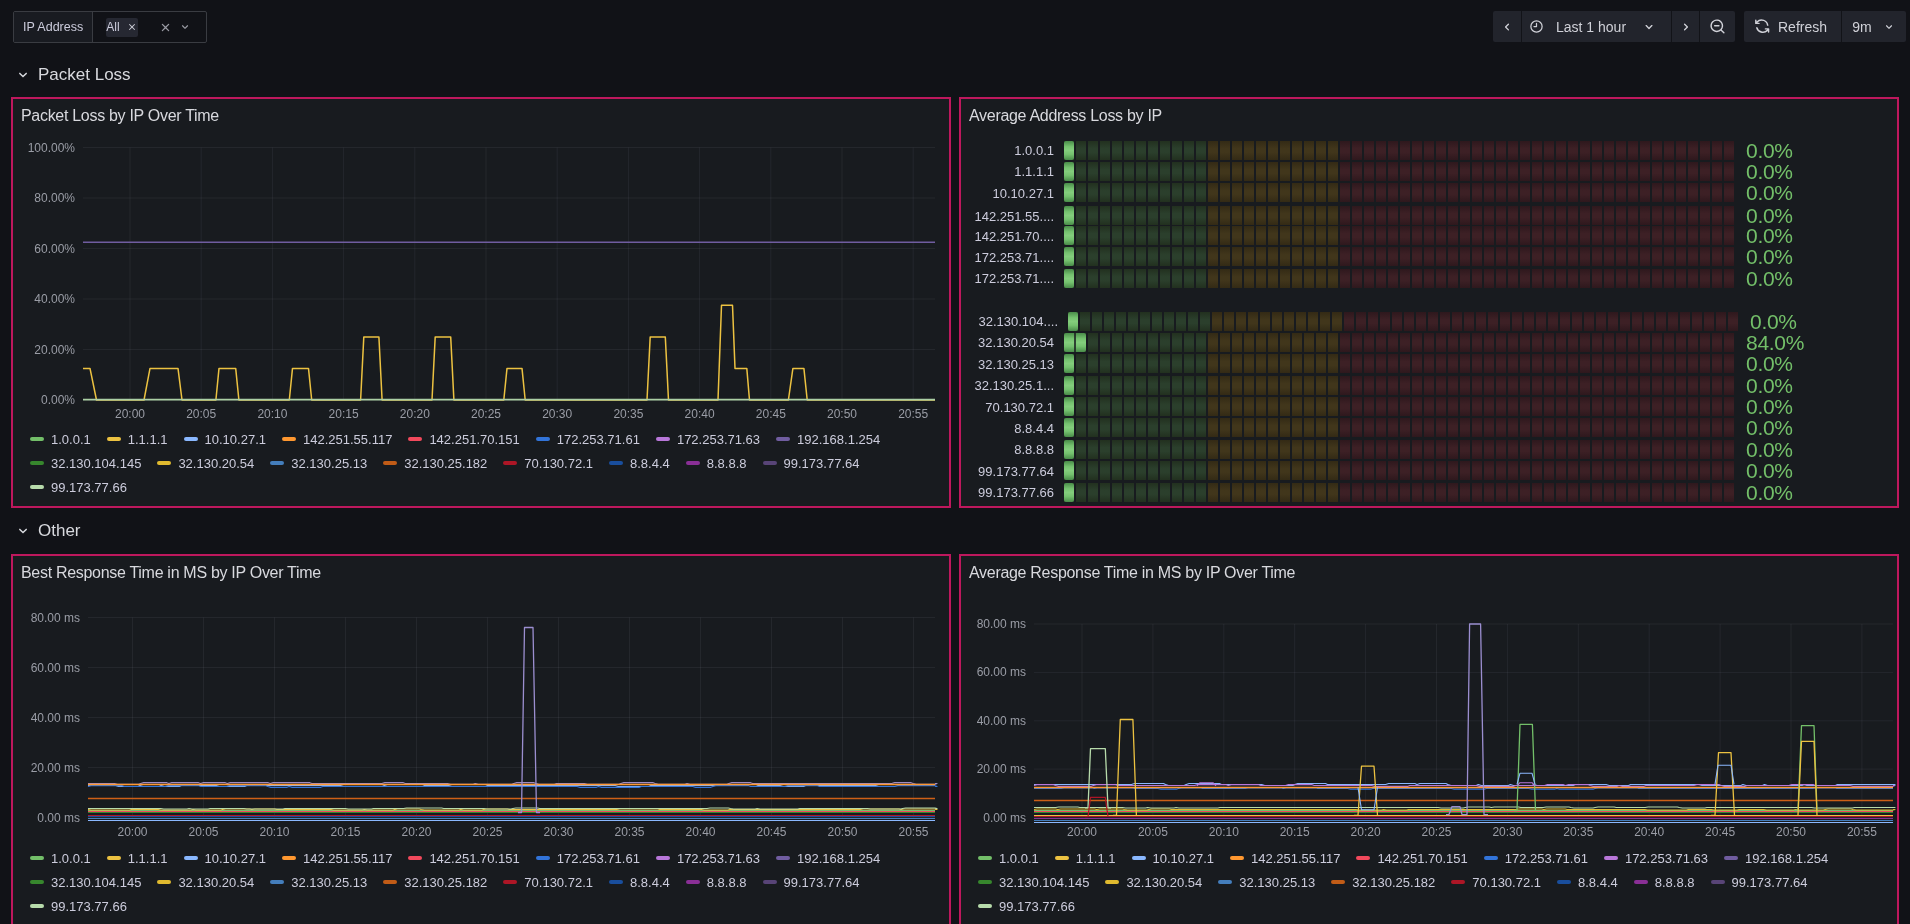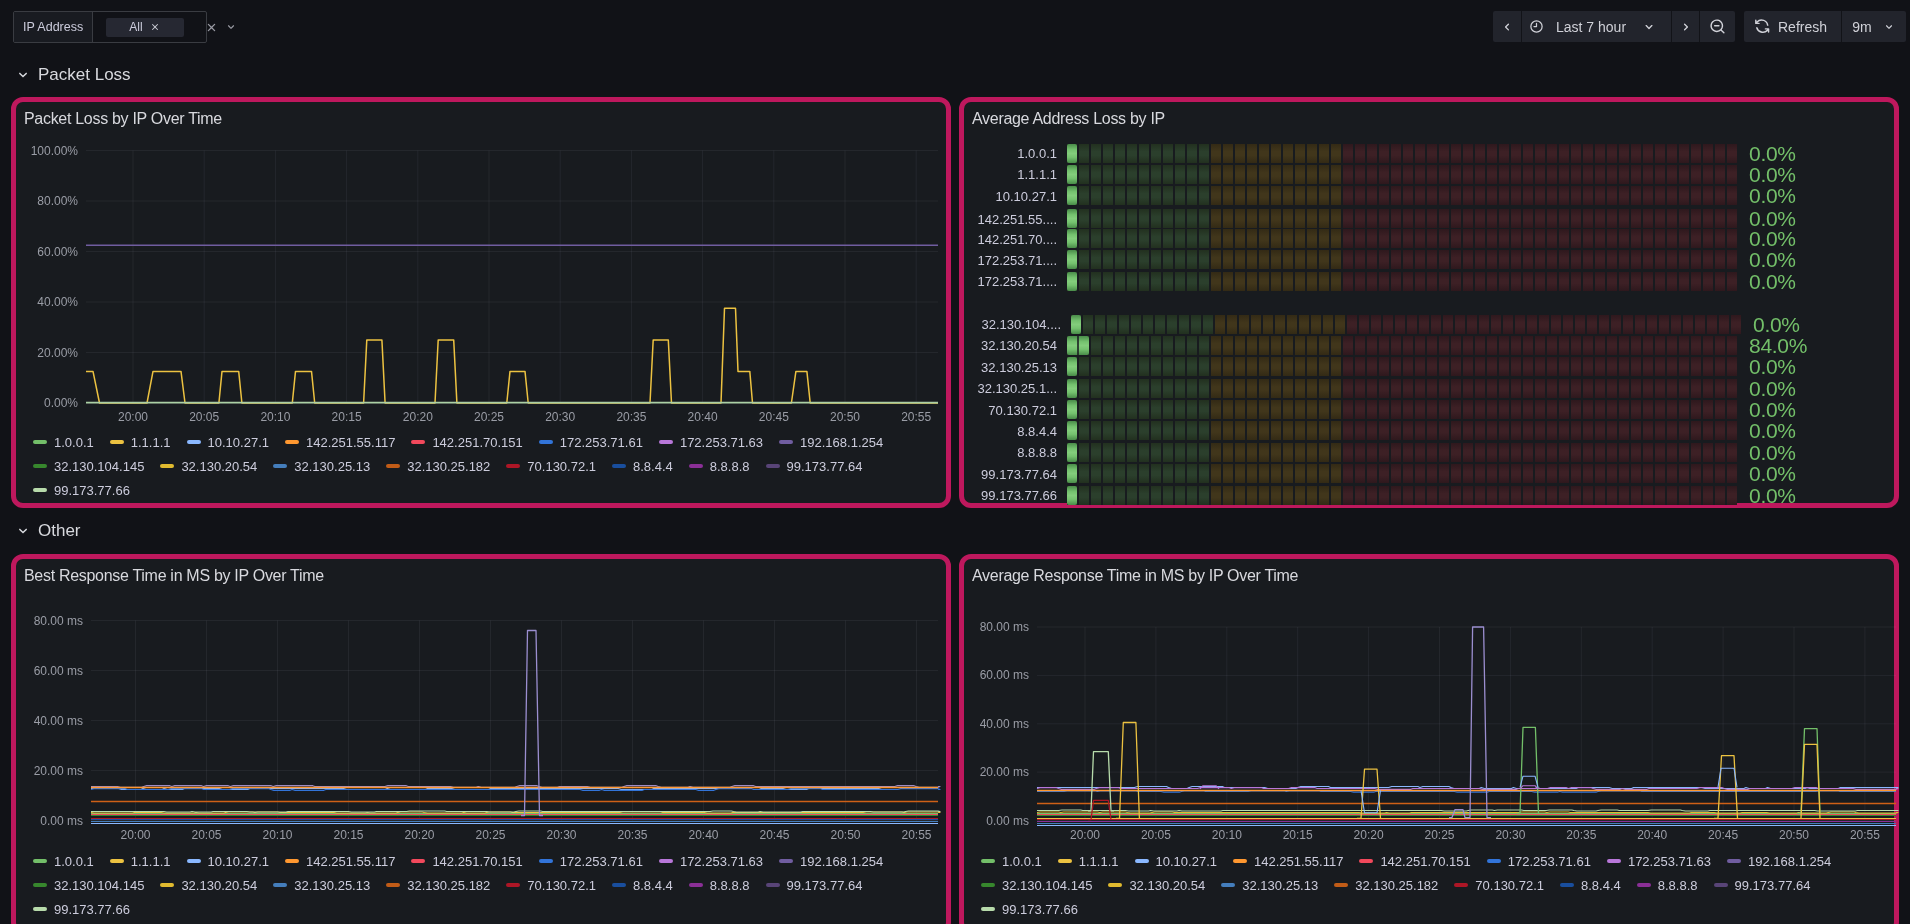--- a/index.html
+++ b/index.html
@@ -1,35 +1,35 @@
 <!DOCTYPE html>
 <html><head><meta charset="utf-8"><style>
 * { margin:0; padding:0; box-sizing:border-box; }
 body { width:1910px; height:924px; background:#111217; font-family:"Liberation Sans",sans-serif; overflow:hidden; position:relative; }
-.panel { position:absolute; background:#181b1f; border:5px solid #be185d; border-radius:12px; }
+.panel { position:absolute; background:#181b1f; border:2px solid #be185d; border-radius:0; }
 .ptitle { position:absolute; left:8px; top:8px; font-size:16px; font-weight:500; color:#d8d9de; letter-spacing:-0.3px; }
 .sect { position:absolute; display:flex; align-items:center; gap:6px; color:#d8d9de; font-size:17px; font-weight:500; }
 .legend { position:absolute; left:17px; font-size:13px; color:#ccccdc; }
 .lrow { display:flex; align-items:center; height:24px; }
 .li { display:flex; align-items:center; margin-right:16px; white-space:nowrap; }
 .sw { width:14px; height:4.5px; border-radius:2.5px; margin-right:7px; display:inline-block; }
 .p2lab { position:absolute; right:847px; top:2.5px; font-size:13px; color:#ccccdc; white-space:nowrap; }
 .p2val { position:absolute; left:785px; top:-2px; font-size:21px; letter-spacing:-0.3px; }
 .bcell { position:absolute; top:0; height:19px; border-radius:2px; }
 .bg_g { background:repeating-linear-gradient(90deg, transparent 0 0px, transparent 9.6px, rgba(24,27,31,0.78) 9.6px, rgba(24,27,31,0.78) 12px), linear-gradient(180deg,#498c49 0%,#75c26f 30%,#83cd7c 50%,#75c26f 70%,#498c49 100%); }
 .bg_y { background:repeating-linear-gradient(90deg, transparent 0 0px, transparent 9.6px, rgba(24,27,31,0.78) 9.6px, rgba(24,27,31,0.78) 12px), linear-gradient(180deg,#a8820e 0%,#e5bd38 30%,#eec84a 50%,#e5bd38 70%,#a8820e 100%); }
 .bg_r { background:repeating-linear-gradient(90deg, transparent 0 0px, transparent 9.6px, rgba(24,27,31,0.78) 9.6px, rgba(24,27,31,0.78) 12px), linear-gradient(180deg,#c92c48 0%,#f2616f 30%,#f97680 50%,#f2616f 70%,#c92c48 100%); }
 .tbtn { display:flex; align-items:center; justify-content:center; background:#22242c; color:#d0d1d8; font-size:14px; font-weight:500; }
 </style></head>
 <body>
 
 <div style="position:absolute;left:13px;top:11px;height:32px;display:flex;border:1px solid #3a3c42;border-radius:2px">
   <div style="background:#191b21;border-right:1px solid #3a3c42;display:flex;align-items:center;padding:0 9px;font-size:12.5px;color:#ccccdc">IP Address</div>
   <div style="display:flex;align-items:center;width:113px;padding-left:13px">
-    <span style="background:#262832;border-radius:2px;height:19px;display:flex;align-items:center;padding:0 23px;font-size:12px;color:#ccccdc;gap:6px">All <svg width="12" height="12" viewBox="0 0 24 24" style="display:block">
+    <span style="background:#262832;border-radius:2px;height:19px;display:flex;align-items:center;padding:0 0;font-size:12px;color:#ccccdc;gap:6px">All <svg width="12" height="12" viewBox="0 0 24 24" style="display:block">
           <path d="M13.41,12l4.3-4.29a1,1,0,1,0-1.42-1.42L12,10.59,7.71,6.29A1,1,0,0,0,6.29,7.71L10.59,12l-4.3,4.29a1,1,0,0,0,0,1.42,1,1,0,0,0,1.42,0L12,13.41l4.29,4.3a1,1,0,0,0,1.42,0,1,1,0,0,0,0-1.42Z" fill="#c8c9d2"></path>
         </svg></span>
     <span style="margin-left:20px;display:flex">
         <svg width="15" height="15" viewBox="0 0 24 24" style="display:block">
           <path d="M13.41,12l4.3-4.29a1,1,0,1,0-1.42-1.42L12,10.59,7.71,6.29A1,1,0,0,0,6.29,7.71L10.59,12l-4.3,4.29a1,1,0,0,0,0,1.42,1,1,0,0,0,1.42,0L12,13.41l4.29,4.3a1,1,0,0,0,1.42,0,1,1,0,0,0,0-1.42Z" fill="#9a9ba4"></path>
         </svg>
       </span>
     <span style="margin-left:5px;display:flex">
         <svg width="14" height="14" viewBox="0 0 24 24" style="display:block">
           <path d="M17,9.17a1,1,0,0,0-1.41,0L12,12.71,8.46,9.17a1,1,0,0,0-1.41,0,1,1,0,0,0,0,1.42l4.24,4.24a1,1,0,0,0,1.42,0L17,10.59A1,1,0,0,0,17,9.17Z" fill="#9a9ba4"></path>
@@ -41,21 +41,21 @@
 <div style="position:absolute;left:1493px;top:11px;height:31px;display:flex;border-radius:2px;overflow:hidden">
   <div class="tbtn" style="width:28px">
       <svg width="16" height="16" viewBox="0 0 24 24" style="display:block">
         <path d="M11.29,12l3.54-3.54a1,1,0,0,0,0-1.41,1,1,0,0,0-1.42,0L9.17,11.29a1,1,0,0,0,0,1.42L13.41,17a1,1,0,0,0,.71.29,1,1,0,0,0,.71-.29,1,1,0,0,0,0-1.41Z" fill="#d0d1d8"></path>
       </svg>
     </div>
   <div class="tbtn" style="width:150px;border-left:1px solid #121318;justify-content:flex-start;padding-left:7px">
       <svg width="15" height="15" viewBox="0 0 24 24" style="display:block">
         <path d="M12,2A10,10,0,1,0,22,12,10,10,0,0,0,12,2Zm0,18a8,8,0,1,1,8-8A8,8,0,0,1,12,20ZM12,6a1,1,0,0,0-1,1v4H8a1,1,0,0,0,0,2h4a1,1,0,0,0,1-1V7A1,1,0,0,0,12,6Z" fill="#d0d1d8"></path>
       </svg>
-      <span style="margin-left:12px">Last 7 hour</span>
+      <span style="margin-left:12px">Last 1 hour</span>
       <span style="margin-left:15px;display:flex">
         <svg width="16" height="16" viewBox="0 0 24 24" style="display:block">
           <path d="M17,9.17a1,1,0,0,0-1.41,0L12,12.71,8.46,9.17a1,1,0,0,0-1.41,0,1,1,0,0,0,0,1.42l4.24,4.24a1,1,0,0,0,1.42,0L17,10.59A1,1,0,0,0,17,9.17Z" fill="#d0d1d8"></path>
         </svg>
       </span>
     </div>
   <div class="tbtn" style="width:28px;border-left:1px solid #121318">
       <svg width="16" height="16" viewBox="0 0 24 24" style="display:block">
         <path d="M14.83,11.29,10.59,7.05a1,1,0,0,0-1.42,0,1,1,0,0,0,0,1.41L12.71,12,9.17,15.54a1,1,0,0,0,0,1.41,1,1,0,0,0,1.42,0l4.24-4.24A1,1,0,0,0,14.83,11.29Z" fill="#d0d1d8"></path>
       </svg>

